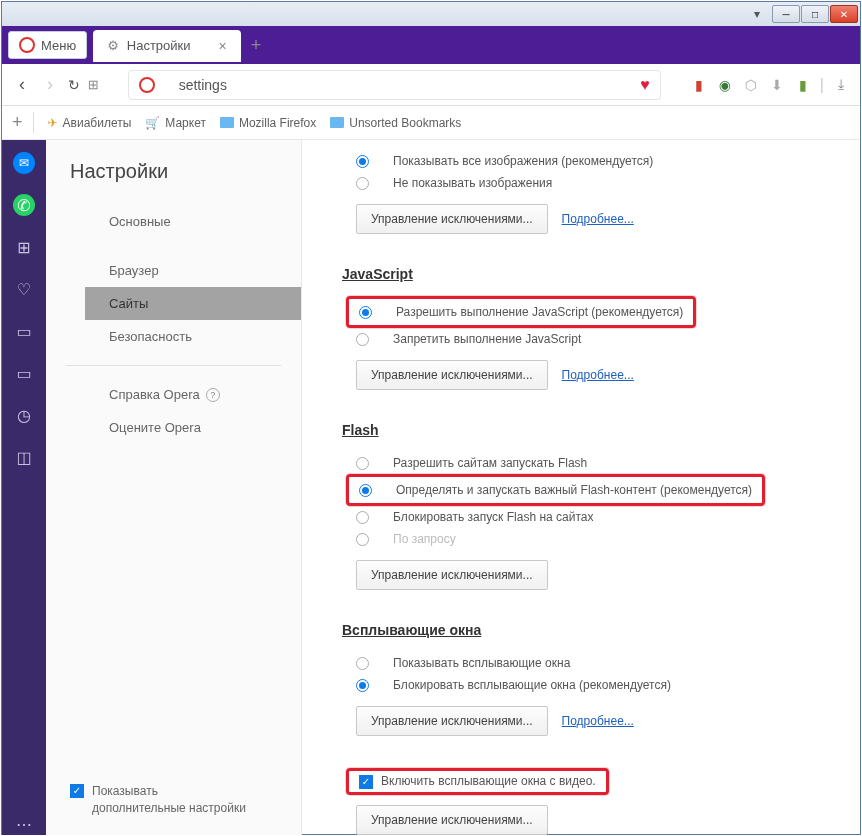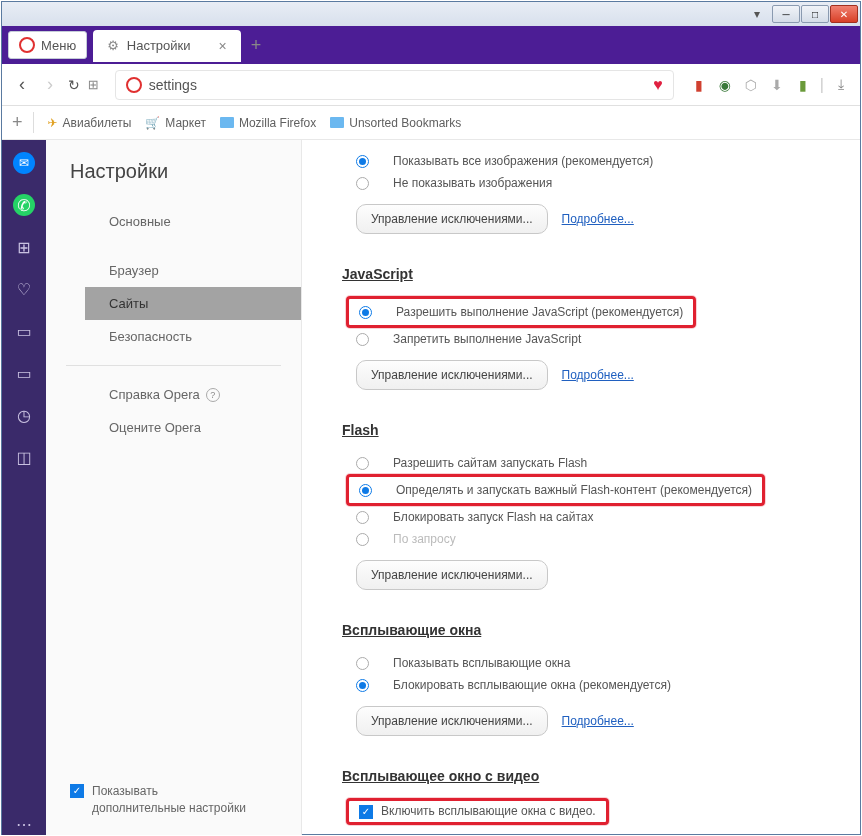--- a/index.html
+++ b/index.html
@@ -18,21 +18,21 @@
 .tab { background: #fff; border-radius: 4px 4px 0 0; padding: 8px 14px; font-size: 13px; color: #555; display: flex; align-items: center; gap: 8px; margin-bottom: -1px; }
 .tab .gear { font-size: 13px; color: #888; }
 .tab-close { font-size: 14px; color: #888; margin-left: 20px; }
 .newtab { color: #888; font-size: 18px; margin-left: 10px; }
 
 .addrbar { height: 42px; background: #fff; border-bottom: 1px solid #e0e0e0; display: flex; align-items: center; padding: 0 10px; gap: 8px; }
 .nav-arrow { font-size: 18px; color: #555; width: 20px; text-align: center; }
 .nav-arrow.dim { color: #ccc; }
 .reload { font-size: 14px; color: #555; }
 .sd-icon { font-size: 13px; color: #888; }
-.addr-field { flex: 1; display: flex; align-items: center; border: 1px solid #e5e5e5; border-radius: 4px; padding: 5px 10px; gap: 7px; margin: 0 8px; }
+.addr-field { flex: 1; display: flex; align-items: center; border: 1px solid #e5e5e5; border-radius: 4px; padding: 5px 10px; gap: 24px; margin: 0 21px; }
 .opera-o { width: 16px; height: 16px; border: 2px solid #e03030; border-radius: 50%; }
 .addr-text { flex: 1; font-size: 14px; color: #555; border: none; outline: none; }
 .heart { color: #e02040; font-size: 16px; }
 .toolbar-icon { width: 18px; height: 18px; display: flex; align-items: center; justify-content: center; font-size: 14px; }
 
 .bookbar { height: 34px; background: #fff; border-bottom: 1px solid #e8e8e8; display: flex; align-items: center; padding: 0 10px; gap: 14px; font-size: 12px; color: #606060; }
 .bookbar-add { font-size: 18px; color: #888; padding-right: 10px; border-right: 1px solid #ddd; }
 .bm-item { display: flex; align-items: center; gap: 5px; }
 .bm-folder { width: 14px; height: 11px; background: #6bb8f0; border-radius: 1px; }
 
@@ -59,21 +59,21 @@
 .content::-webkit-scrollbar-track { background: #f0f0f0; }
 .content::-webkit-scrollbar-thumb { background: #c0c0c0; border-radius: 2px; }
 
 .setting-group { margin-bottom: 32px; }
 .group-title { font-size: 14px; font-weight: bold; color: #333; margin-bottom: 14px; text-decoration: underline; }
 .radio-row { display: flex; align-items: center; gap: 24px; padding: 4px 0 4px 14px; font-size: 12px; color: #555; }
 .radio { width: 13px; height: 13px; border: 1px solid #aaa; border-radius: 50%; display: flex; align-items: center; justify-content: center; flex-shrink: 0; }
 .radio.checked { border-color: #0e7ae6; }
 .radio.checked::after { content: ''; width: 7px; height: 7px; background: #0e7ae6; border-radius: 50%; }
 .btn-row { display: flex; align-items: center; gap: 14px; margin-top: 10px; padding-left: 14px; }
-.manage-btn { border: 1px solid #c8c8c8; background: linear-gradient(#fdfdfd,#f0f0f0); padding: 7px 14px; font-size: 12px; color: #444; border-radius: 10px; }
+.manage-btn { border: 1px solid #c8c8c8; background: linear-gradient(#fdfdfd,#f0f0f0); padding: 7px 14px; font-size: 12px; color: #444; border-radius: 2px; }
 .more-link { color: #2060c0; font-size: 12px; text-decoration: underline; }
 
 .highlight { border: 3px solid #e02030; border-radius: 4px; padding: 2px 10px 2px 10px; display: inline-flex; margin-left: 4px; box-shadow: 0 0 0 1px rgba(224,32,48,0.2); }
 .highlight .radio-row, .highlight .checkbox-wrap { padding-left: 0; }
 </style>
 </head>
 <body>
 
 <div class="window-frame">
   <div class="titlebar">
@@ -239,21 +239,20 @@
             <span class="radio checked"></span>
             <span>Блокировать всплывающие окна (рекомендуется)</span>
           </label>
         <div class="btn-row">
           <button class="manage-btn">Управление исключениями...</button>
           <a class="more-link">Подробнее...</a>
         </div>
       </div>
 
       <div class="setting-group">
-        <div class="group-title">Всплывающее окно с видео</div>
         <div class="highlight">
           <label class="checkbox-wrap" style="align-items:center">
               <span class="checkbox">✓</span>
               <span style="font-size:12px;color:#555">Включить всплывающие окна с видео.</span>
             </label>
         </div>
         <div class="btn-row">
           <button class="manage-btn">Управление исключениями...</button>
 
         </div>

